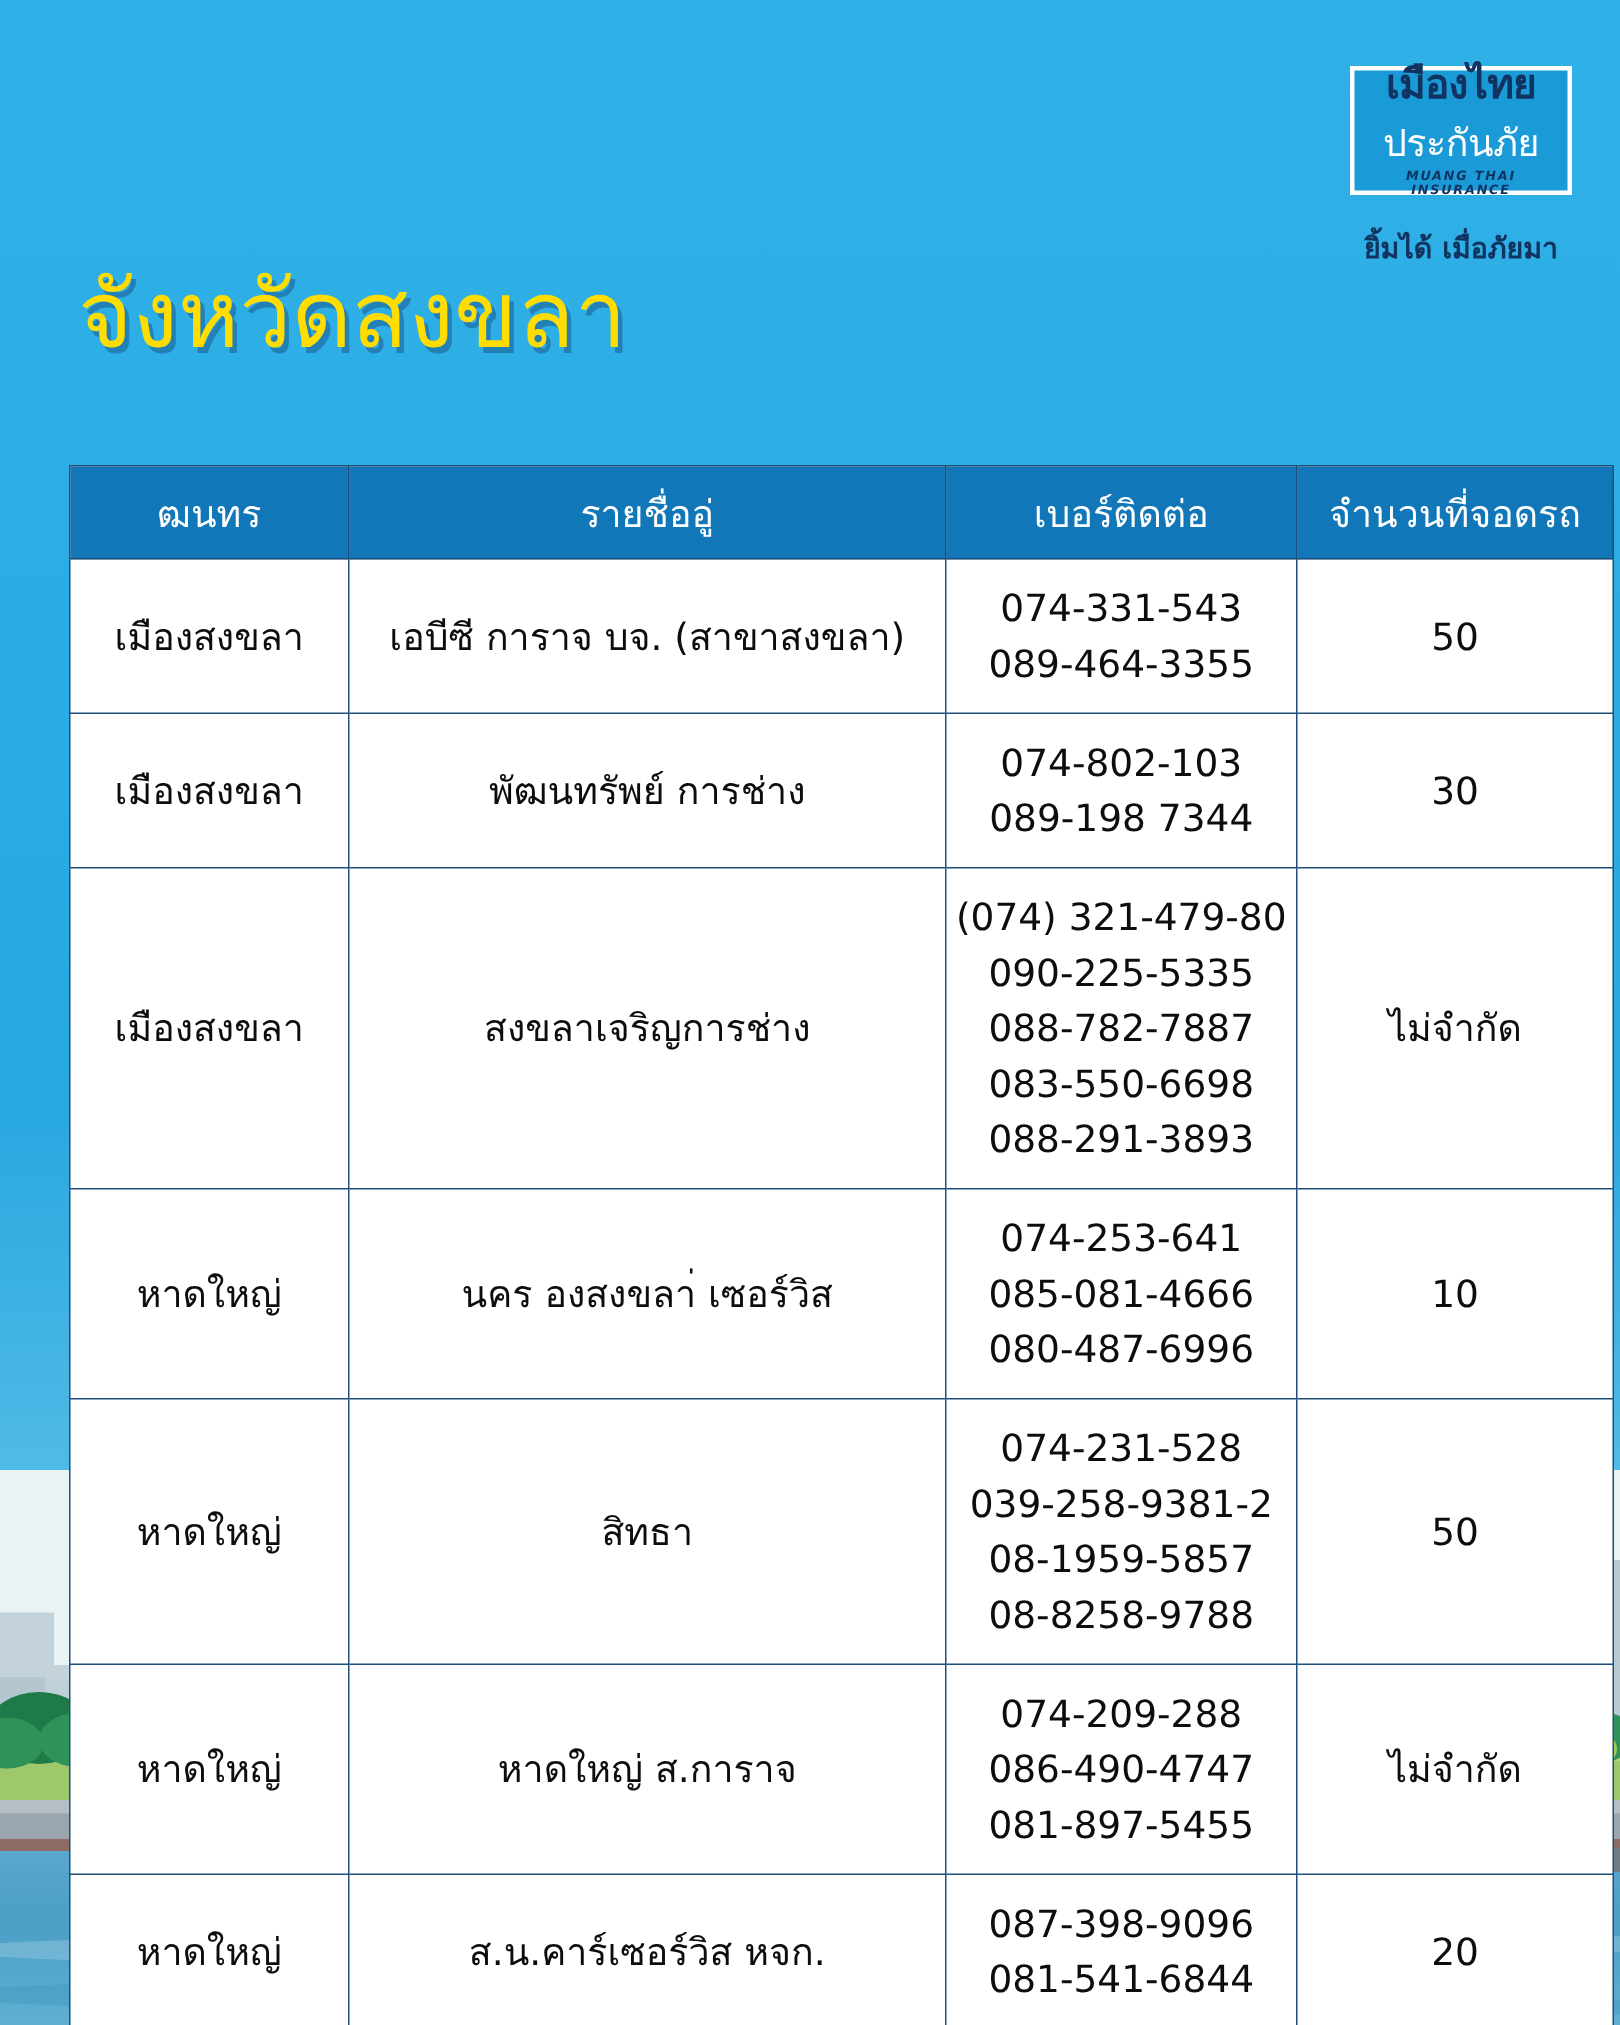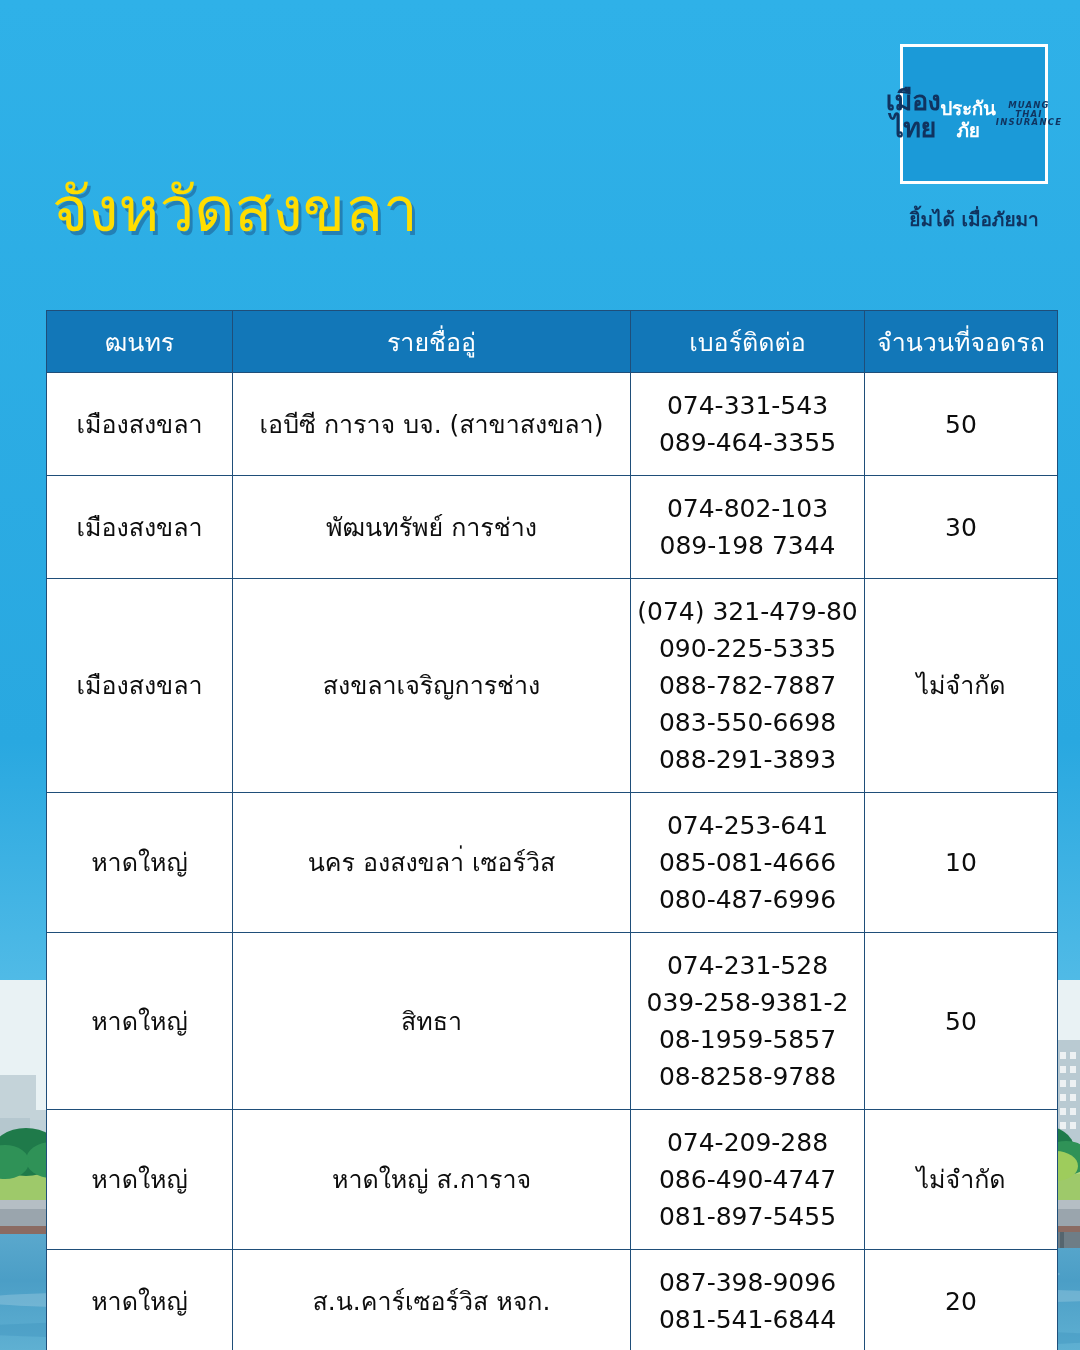--- a/index.html
+++ b/index.html
@@ -61,41 +61,41 @@
   .logo-wrap {
     position: absolute;
     right: 32px;
     top: 44px;
     width: 148px;
     text-align: center;
   }
 
   .logo-box {
     width: 148px;
-    height: 140px;
+    height: 86px;
     background: #1b9ad8;
     border: 3px solid #ffffff;
     display: flex;
-    flex-direction: row;
+    flex-direction: column;
     align-items: center;
     justify-content: center;
     padding: 6px 4px;
   }
 
   .logo-thai1 {
     font-size: 27px;
     font-weight: bold;
     color: #10335f;
     line-height: 1.0;
     letter-spacing: -0.5px;
   }
 
   .logo-thai2 {
-    font-size: 19px;
-    font-weight: bold;
+    font-size: 25px;
+    font-weight: normal;
     color: #ffffff;
     line-height: 1.15;
     margin-top: 12px;
     letter-spacing: -0.3px;
   }
 
   .logo-rule {
     width: 112px;
     height: 2px;
     background: #e8333a;
@@ -163,21 +163,21 @@
 
   td.phones {
     font-size: 24px;
     white-space: pre-line;
     line-height: 1.55;
   }
 
   .col-a { width: 186px; }
   .col-b { width: 398px; }
   .col-c { width: 234px; }
-  .col-d { width: 193px; }
+  .col-d { width: 211px; }
 
   thead th.col-d { font-size: 23px; }
 </style>
 </head>
 <body>
 
 <svg id="scene" viewBox="0 0 1080 1350" preserveAspectRatio="none">
   <defs>
     <linearGradient id="skyGrad" x1="0" y1="0" x2="0" y2="1">
       <stop offset="0%" stop-color="#2fb1e8"></stop>

